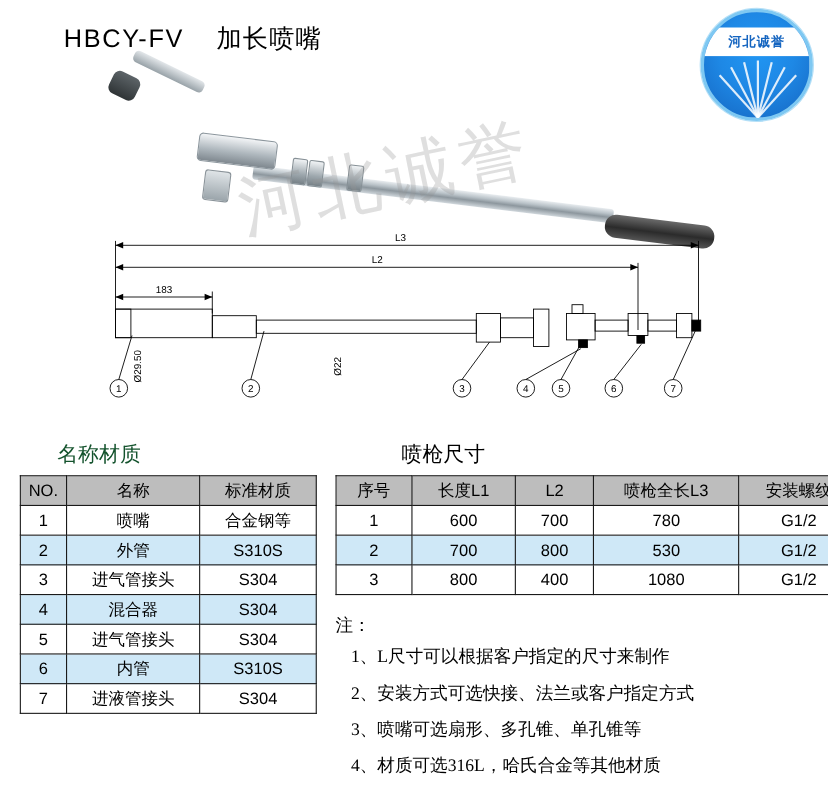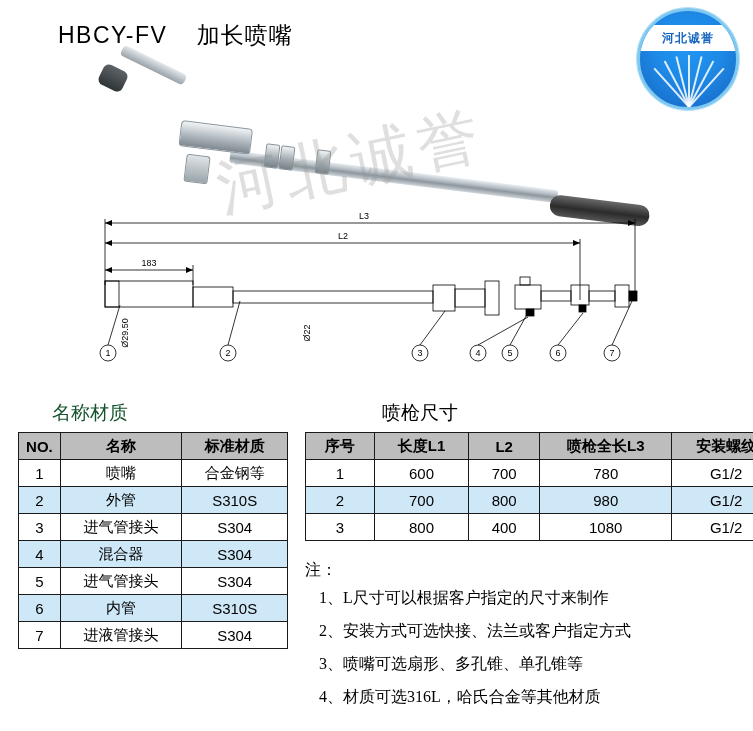--- a/index.html
+++ b/index.html
@@ -106,39 +106,39 @@
   .dimtext{font-size:9px;fill:#000;font-family:"Liberation Sans",sans-serif;}
   .dimtext-v{font-size:9px;fill:#000;font-family:"Liberation Sans",sans-serif;}
   .callout{font-size:9px;fill:#000;font-family:"Liberation Sans",sans-serif;text-anchor:middle;}
 
   
   .cap-left{
     position:absolute;left:52px;top:400px;
     font-size:19px;color:#14532d;font-family:"Liberation Sans",sans-serif;
   }
   .cap-right{
-    position:absolute;left:382px;top:400px;
+    position:absolute;left:365px;top:400px;
     font-size:19px;color:#000;font-family:"Liberation Sans",sans-serif;
   }
 
   
   table{border-collapse:collapse;}
   .tbl{
     position:absolute;
     font-family:"Liberation Sans", sans-serif;
     font-size:15px;
   }
   .tbl td,.tbl th{
     border:1px solid #1a1a1a;
     text-align:center;
     padding:2px 4px;
     color:#000;
     font-weight:normal;
   }
-  .tbl thead td{background:#bdbdbd;font-weight:bold;}
+  .tbl thead td{background:#bdbdbd;font-weight:normal;}
   .tbl .alt td{background:#cfe8f7;}
 
   #left-table{left:18px;top:432px;width:270px;}
   #left-table td{height:22px;}
   #left-table .c0{width:34px;}
   #left-table .c1{width:130px;}
   #left-table .c2{width:106px;}
 
   #right-table{left:305px;top:432px;width:476px;}
   #right-table td{height:22px;}
@@ -335,21 +335,21 @@
         <td>1</td>
         <td>600</td>
         <td>700</td>
         <td>780</td>
         <td>G1/2</td>
       </tr>
       <tr class="alt">
         <td>2</td>
         <td>700</td>
         <td>800</td>
-        <td>980</td>
+        <td>530</td>
         <td>G1/2</td>
       </tr>
       <tr>
         <td>3</td>
         <td>800</td>
         <td>400</td>
         <td>1080</td>
         <td>G1/2</td>
       </tr>
     </tbody>

